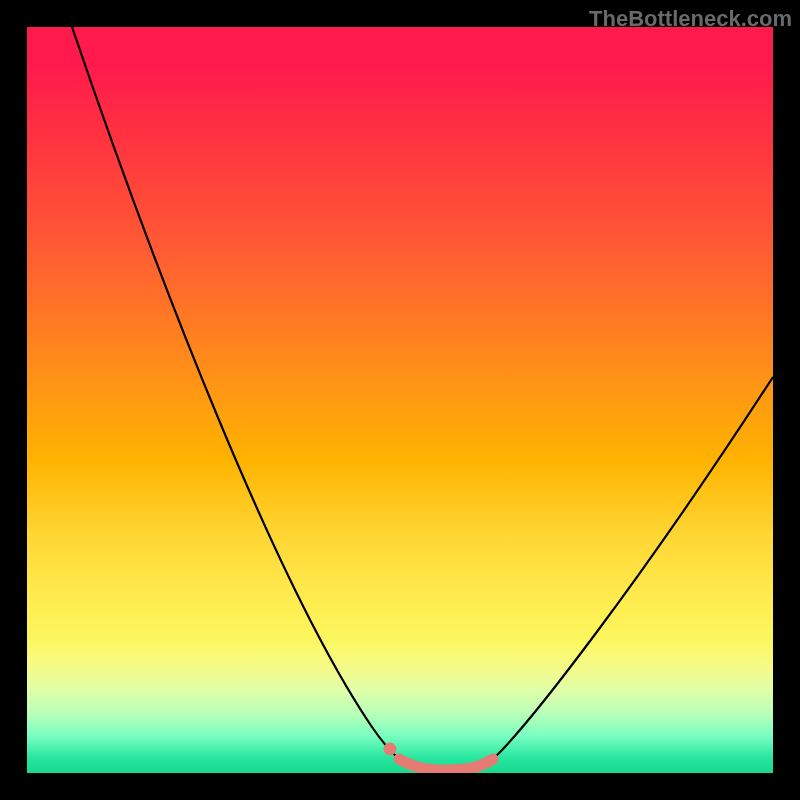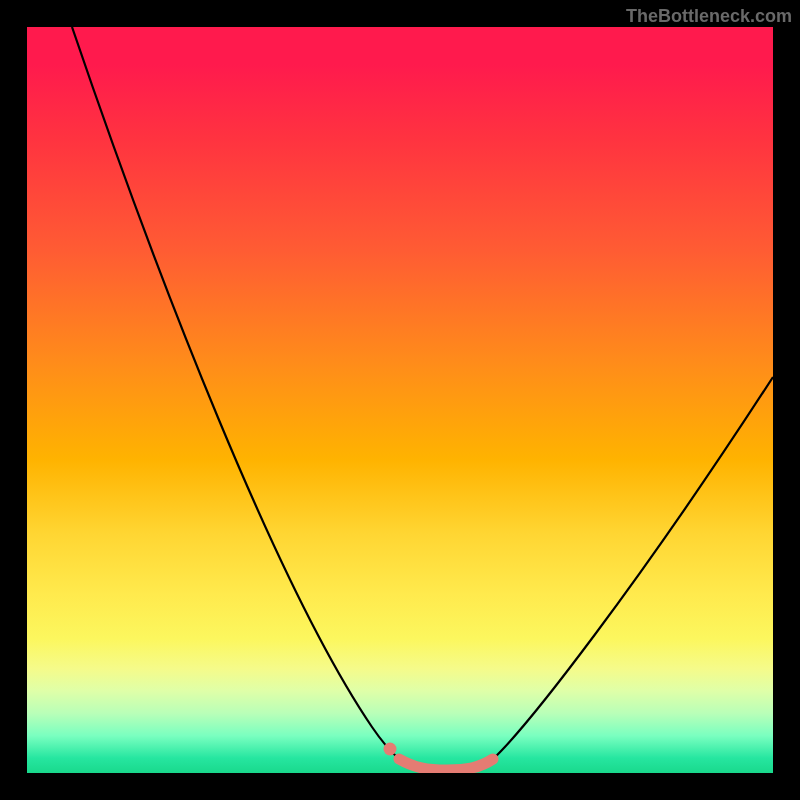--- a/index.html
+++ b/index.html
@@ -11,21 +11,21 @@
     position: relative;
     width: 800px;
     height: 800px;
     background: #000;
   }
   .watermark {
     position: absolute;
     top: 6px;
     right: 8px;
     font-family: Arial, Helvetica, sans-serif;
-    font-size: 18px;
+    font-size: 22px;
     font-weight: bold;
     color: #696969;
     z-index: 10;
   }
   .plot-area {
     position: absolute;
     left: 27px;
     top: 27px;
     width: 746px;
     height: 746px;

